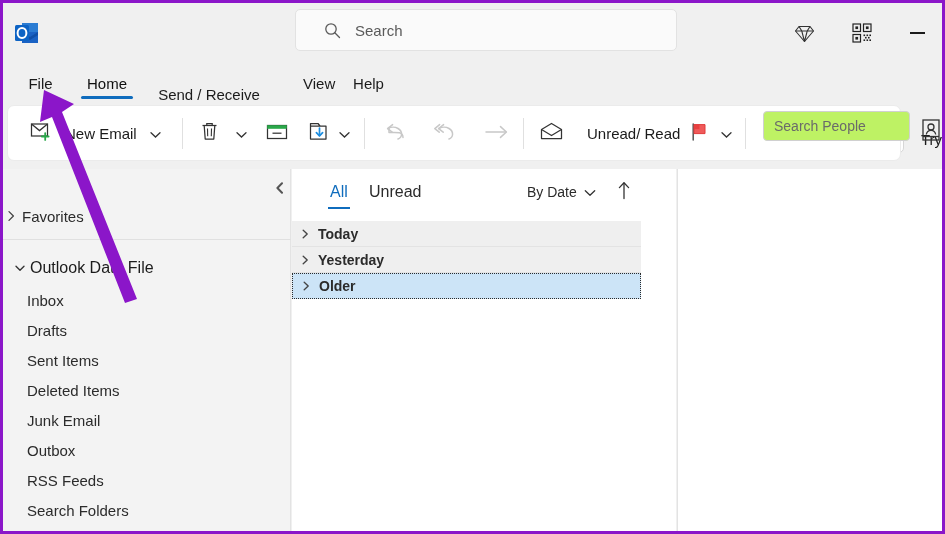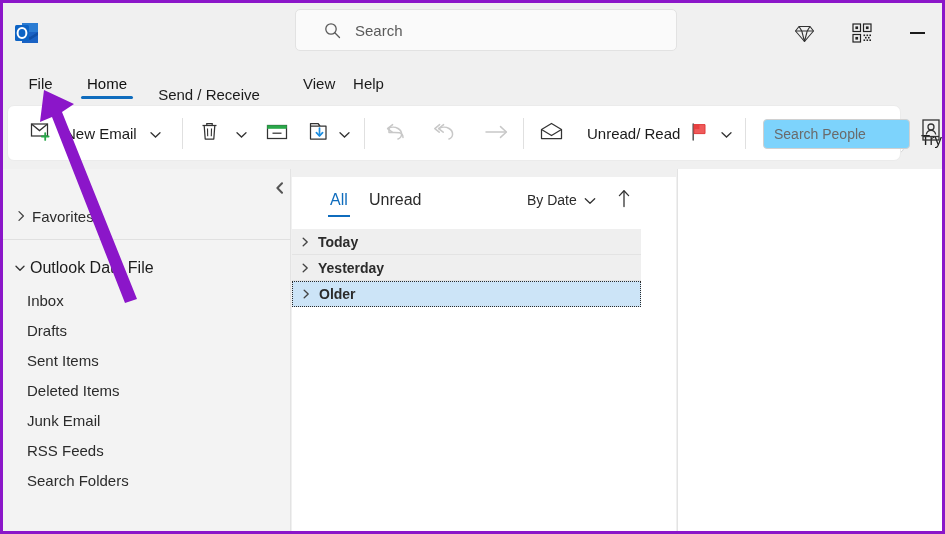--- a/index.html
+++ b/index.html
@@ -138,23 +138,23 @@
   #tool-undo    { left: 377px; }
   #tool-redo    { left: 426px; }
   #tool-fwd     { left: 476px; }
   #sep3 { left: 515px; }
   #tool-unread  { left: 532px; }
   #tool-unread .lbl { margin-left: 24px; }
   #tool-flag    { left: 682px; }
   #tool-flag .dd { margin-left: 12px; }
   #sep4 { left: 737px; }
   .people-input {
-    position: absolute; left: 755px; top: 13px;
+    position: absolute; left: 755px; top: 5px;
     width: 147px; height: 30px;
-    background: #7dd3fc;
+    background: #bef264;
     border: 1px solid #d0d0d0;
     border-radius: 4px;
     display: flex; align-items: center;
     padding-left: 10px;
     font-size: 14px; color: #6a6a6a;
   }
   .addrbook-btn {
     position: absolute; left: 913px; top: 113px;
     width: 30px; height: 32px;
     display: flex; align-items: center; justify-content: center;
@@ -170,21 +170,21 @@
   }
   .collapse-btn {
     position: absolute; left: 266px; top: 10px;
     width: 20px; height: 20px;
     display: flex; align-items: center; justify-content: center;
   }
   .fav-row {
     position: absolute; left: 0; top: 32px;
     width: 100%; height: 30px;
     display: flex; align-items: center;
-    padding-left: 11px;
+    padding-left: 1px;
     font-size: 15px; color: #2b2b2b;
   }
   .fav-row .caret { margin-right: 4px; display: flex; }
   .divider-h {
     position: absolute; left: 0; top: 70px;
     width: 288px; height: 1px; background: #e0e0e0;
   }
   .datafile-row {
     position: absolute; left: 0; top: 84px;
     width: 100%; height: 30px;
@@ -202,21 +202,20 @@
     padding-left: 24px;
     font-size: 15px; color: #2b2b2b;
   }
 
   
   .listpane {
     position: absolute;
     left: 289px; top: 166px;
     width: 384px; bottom: 0;
     background: #ffffff;
-    margin-top: 8px;
   }
   .list-header {
     position: absolute; left: 0; top: 0; width: 100%; height: 52px;
   }
   .filter-tab {
     position: absolute; top: 14px;
     font-size: 16px;
     display: flex; align-items: center;
     white-space: nowrap;
   }
@@ -549,20 +548,23 @@
           <span>Drafts</span>
         </div>
       <div class="folder">
           <span>Sent Items</span>
         </div>
       <div class="folder">
           <span>Deleted Items</span>
         </div>
       <div class="folder">
           <span>Junk Email</span>
+        </div>
+      <div class="folder">
+          <span>Outbox</span>
         </div>
       <div class="folder">
           <span>RSS Feeds</span>
         </div>
       <div class="folder">
           <span>Search Folders</span>
         </div>
     </div>
   </div>
 

